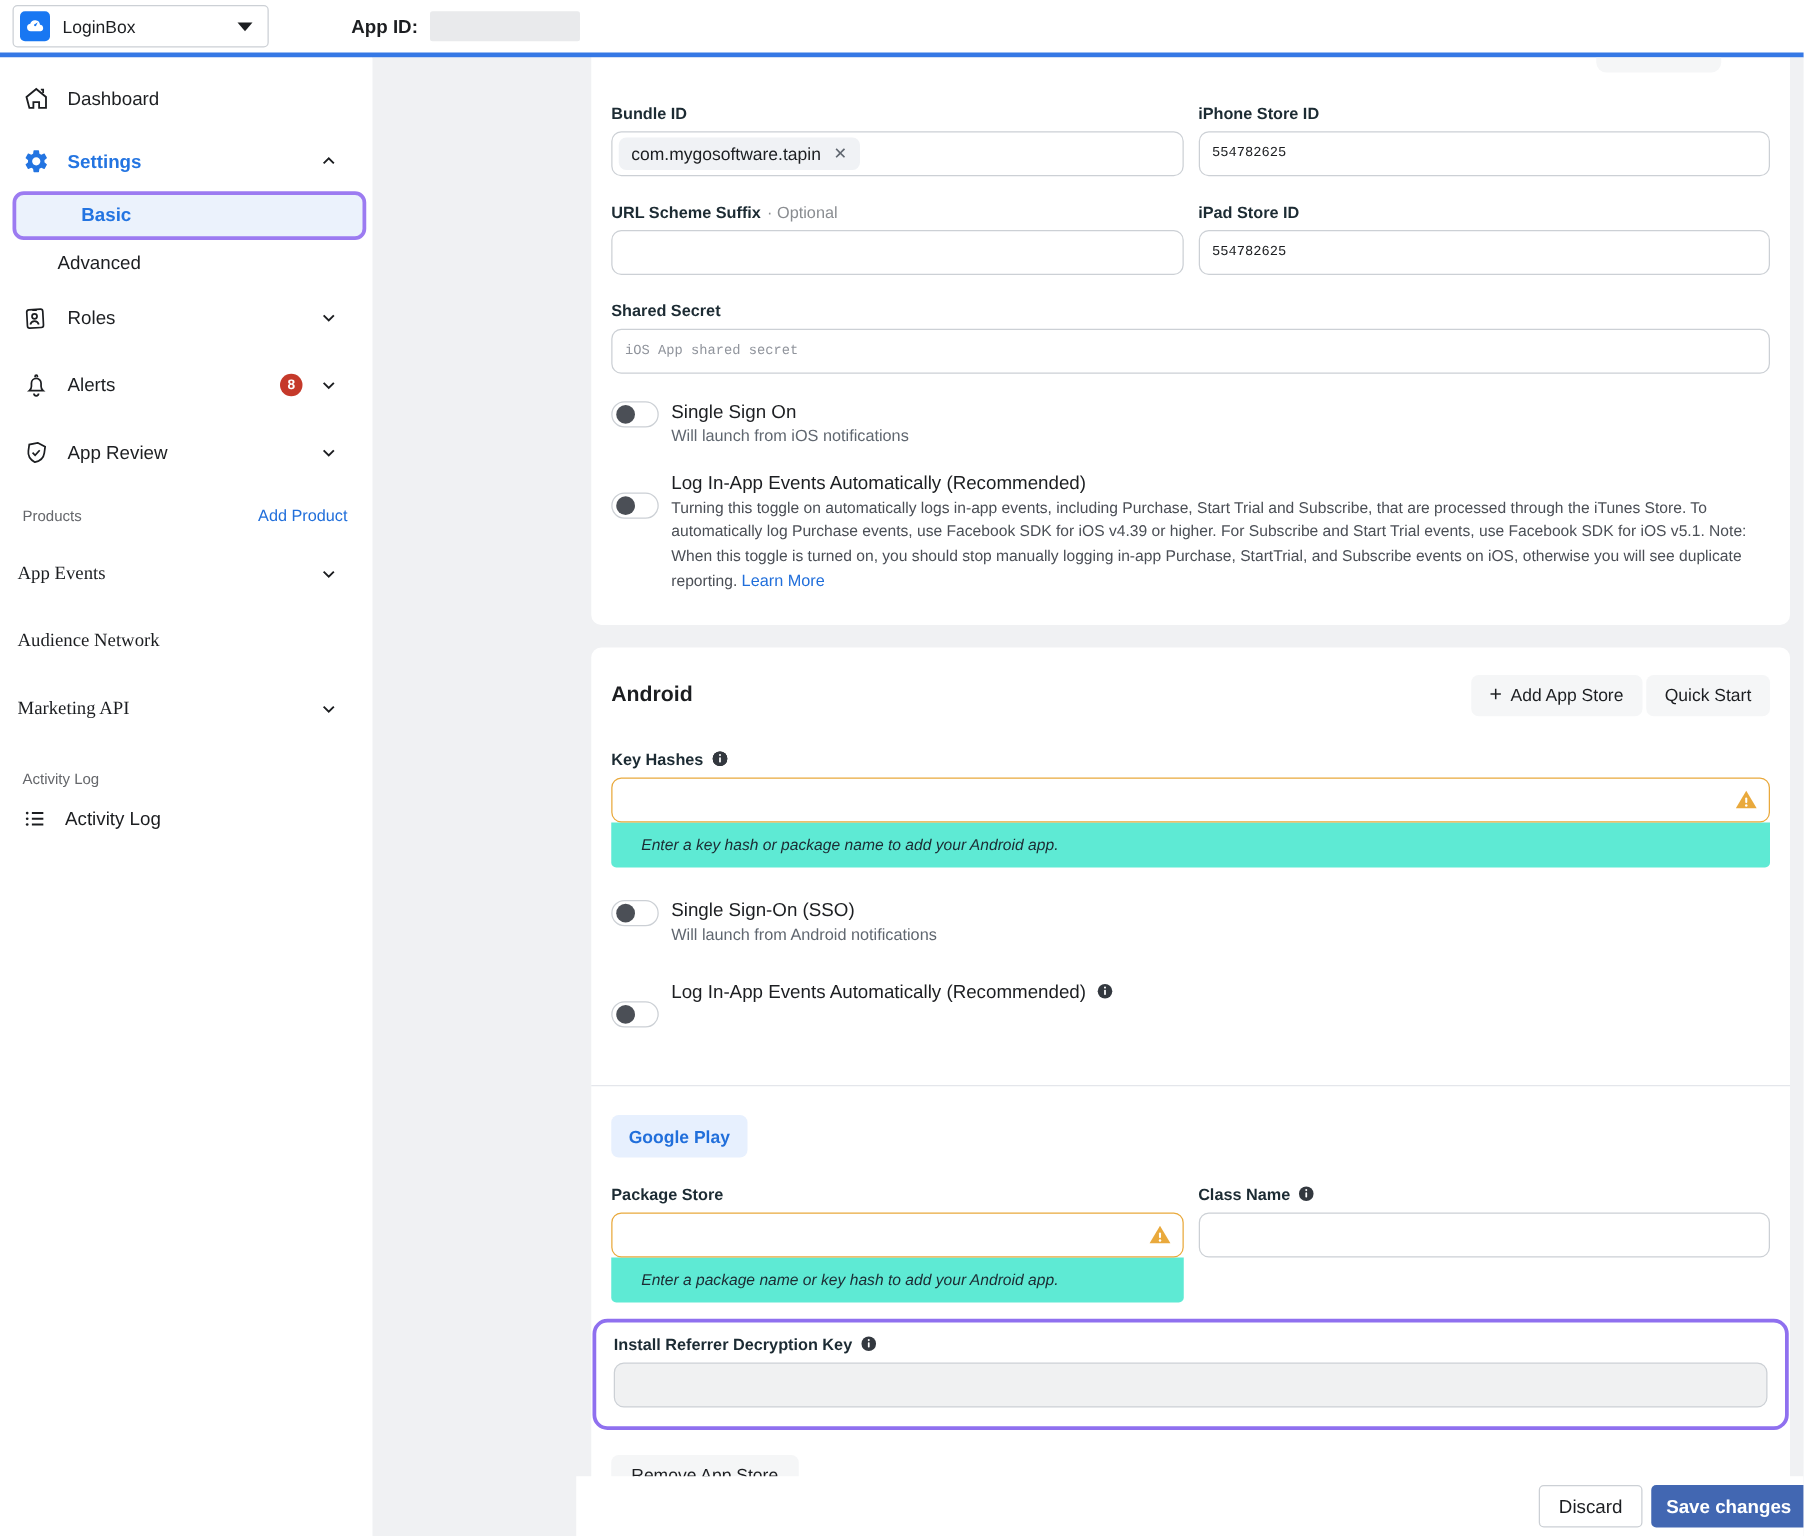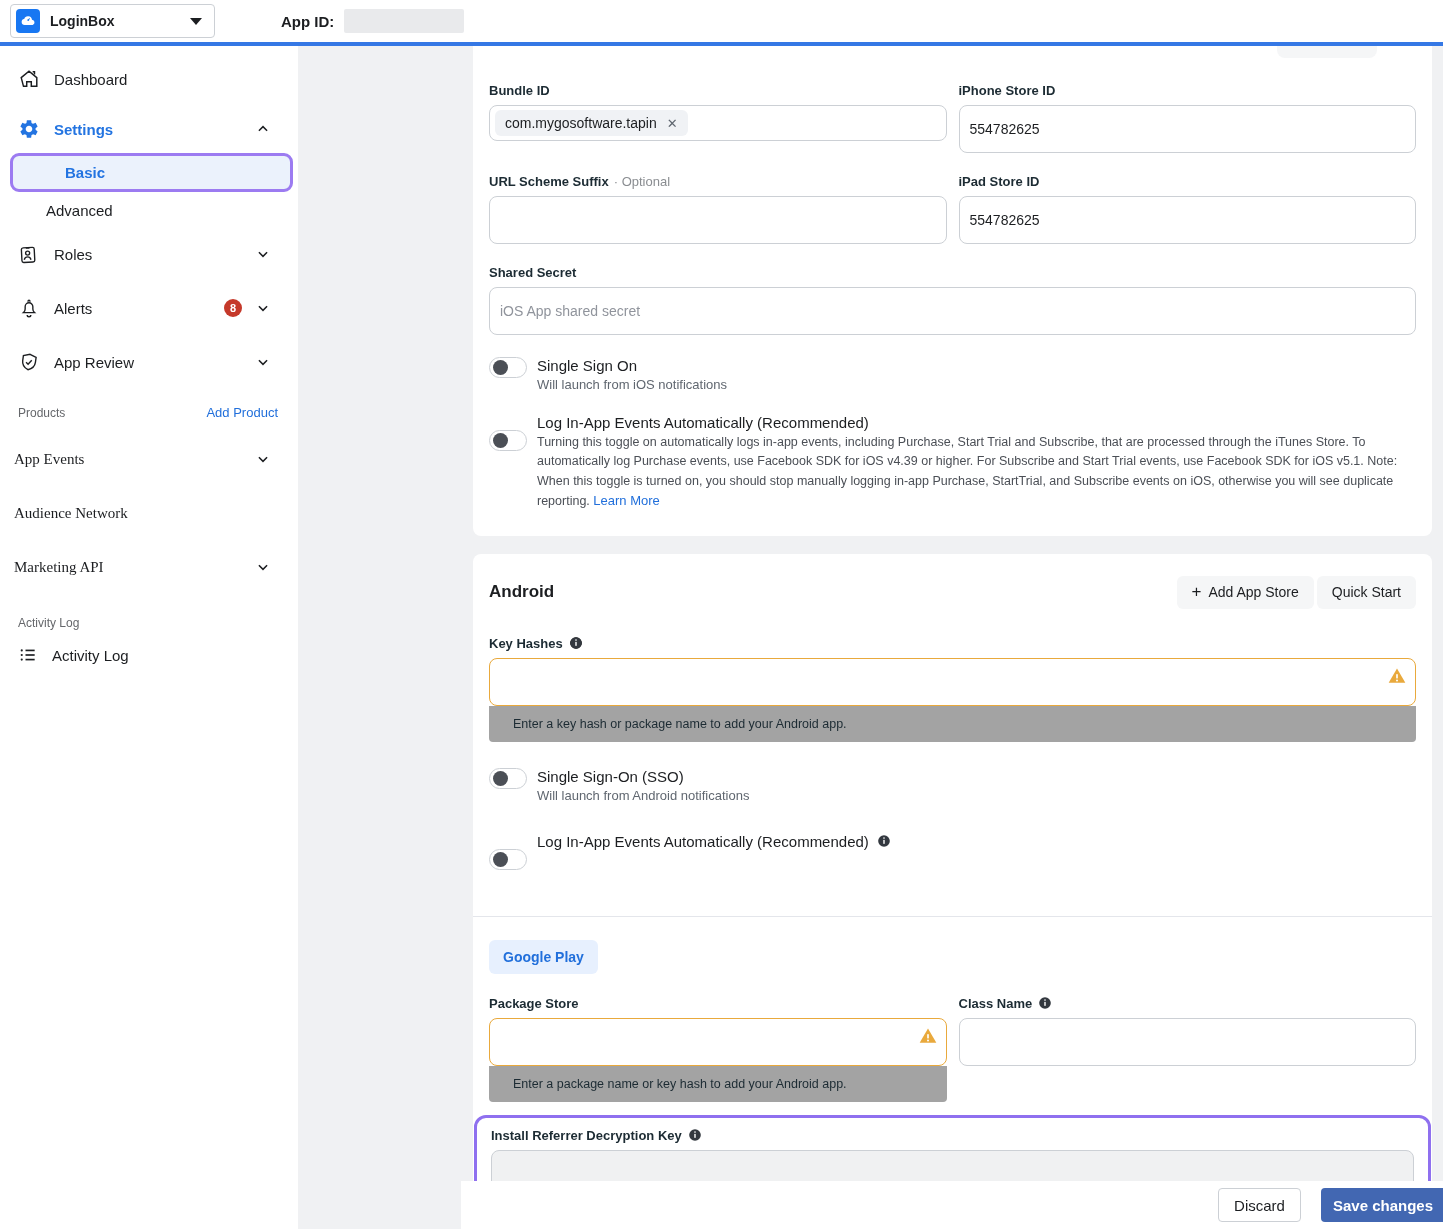--- a/index.html
+++ b/index.html
@@ -5,21 +5,21 @@
   * { margin:0; padding:0; box-sizing:border-box; }
   html,body { width:1443px; height:1229px; overflow:hidden; background:#fff;
     font-family:"Liberation Sans","DejaVu Sans",sans-serif; color:#1c1e21; }
 
   
   .topbar { height:42px; display:flex; align-items:center; background:#fff; }
   .app-selector { margin-left:10px; width:205px; height:34px; border:1px solid #ccd0d5;
     border-radius:4px; background:#fff; display:flex; align-items:center; padding:0 12px 0 5px; cursor:pointer; }
   .app-logo { width:24px; height:24px; border-radius:4px; background:#1877F2; display:flex;
     align-items:center; justify-content:center; }
-  .app-selector .name { margin-left:10px; font-weight:700; font-size:14px; color:#1c1e21; }
+  .app-selector .name { margin-left:10px; font-weight:400; font-size:14px; color:#1c1e21; }
   .app-selector .caret { margin-left:auto; width:0; height:0; border-left:6px solid transparent;
     border-right:6px solid transparent; border-top:7px solid #1c1e21; }
   .appid-label { margin-left:66px; font-weight:700; font-size:15px;text-align:right; }
   .appid-redacted { margin-left:10px; width:120px; height:24px; background:#e9eaec; border-radius:2px; filter:blur(.4px); }
   .blue-rule { height:4px; background:#3578E5; }
 
   
   .layout { display:flex; height:1183px; }
   .sidebar { width:298px; background:#fff; flex:none; padding-top:14px; }
   .main { flex:1; background:#F0F1F3; position:relative; overflow:hidden; }
@@ -55,22 +55,22 @@
 
   
   .card { background:#fff; margin:0 11px 0 175px; border-radius:8px; position:relative; }
   .card.ios { border-radius:0 0 8px 8px; padding:37px 16px 24px; }
   .clipped-pill { position:absolute; top:0; right:55px; width:100px; height:12px; background:#F5F6F7;
     border-radius:0 0 8px 8px; }
   .grid2 { display:grid; grid-template-columns:1fr 1fr; column-gap:12px; }
   .f-label { font-size:13px; font-weight:700; color:#1c2b33; margin-bottom:7px; display:flex; align-items:center; }
   .f-label .opt { color:#8a8d91; font-weight:400; margin-left:5px; }
   .f-label .info { margin-left:6px; }
-  .t-input { width:100%; height:48px; border:1px solid #ccd0d5; border-radius:8px; padding:0 10px;
-    font-size:14px; font-family:Liberation Sans, sans-serif; color:#1c1e21; background:#fff; outline:none; }
+  .t-input { width:100%; height:36px; border:1px solid #ccd0d5; border-radius:8px; padding:0 10px;
+    font-size:11px; font-family:Liberation Mono, monospace; color:#1c1e21; background:#fff; outline:none; }
   .t-input::placeholder { color:#90949c; }
   .chip-input { height:36px; border:1px solid #ccd0d5; border-radius:8px; display:flex; align-items:center; padding:0 5px; }
   .chip { background:#F0F2F5; border-radius:6px; height:26px; display:flex; align-items:center;
     padding:0 10px; font-size:14px; }
   .chip .x { margin-left:10px; color:#606770; font-size:13px; cursor:pointer; }
   .row-gap { height:21px; }
   .toggle-row { display:flex; margin-top:22px; }
   .toggle { flex:none; width:38px; height:21px; border:1px solid #ccd0d5; border-radius:12px; background:#fff;
     position:relative; cursor:pointer; }
   .toggle .knob { position:absolute; left:3px; top:2px; width:15px; height:15px; border-radius:50%; background:#4b4f56; }
@@ -85,32 +85,32 @@
   .android-head { display:flex; align-items:flex-start; }
   .android-title { font-size:17px; font-weight:700; margin-top:6px; }
   .head-btns { margin-left:auto; display:flex; gap:3px; }
   .g-btn { background:#F5F6F7; border:none; border-radius:6px; height:33px; padding:0 15px; font-size:14px;
     font-family:inherit; color:#1c1e21; cursor:pointer; display:flex; align-items:center; gap:7px; }
   .g-btn .plus { font-size:17px; font-weight:400; }
   .keyhash-lbl { margin-top:27px; }
   .warn-input-wrap { position:relative; }
   .warn-input { border:1.5px solid #E9A93C; }
   .warn-icon { position:absolute; right:9px; top:8px; }
-  .amber-banner { background:#a3a3a3; border-radius:0 0 4px 4px; padding:11px 24px; font-size:12.5px; color:#1c2b33; }
+  .amber-banner { background:#5eead4; border-radius:0 0 4px 4px; padding:11px 24px; font-size:12.5px; color:#1c2b33;font-style:italic; }
   .divider { border:none; border-top:1px solid #e4e6eb; margin:46px -16px 0; }
   .gp-pill { display:inline-flex; align-items:center; margin-top:23px; background:#E7F0FE; color:#216FDB;
     font-weight:700; font-size:14px; border-radius:6px; padding:9px 14px; cursor:pointer; }
   .pkg-grid { margin-top:22px; }
   .purple-box { border:3px solid #8F70EF; border-radius:12px; margin:13px -15px 0; padding:10px 14px 15px; }
   .dis-input { background:#F0F1F2; border:1px solid #ccd0d5; color:#90949c; }
   .remove-btn { margin-top:20px; background:#F5F6F7; border:none; border-radius:6px; height:33px; padding:0 16px;
     font-size:14px; font-family:inherit; color:#1c1e21; cursor:pointer; }
 
   .savebar { position:absolute; left:163px; right:0; bottom:0; height:48px; background:#fff;
-    display:flex; align-items:center; justify-content:flex-end; gap:20px; }
+    display:flex; align-items:center; justify-content:flex-end; gap:7px; }
   .discard-btn { background:#fff; border:1px solid #ccd0d5; border-radius:4px; height:34px; padding:0 15px;
     font-size:15px; font-family:inherit; color:#1c1e21; cursor:pointer; }
   .save-btn { background:#4267B2; border:none; border-radius:4px 0 0 4px; height:34px; padding:0 10px 0 12px;
     font-size:15px; font-weight:700; font-family:inherit; color:#fff; cursor:pointer; }
 
   .icon { display:inline-flex; }
 </style>
 </head>
 <body>
 

